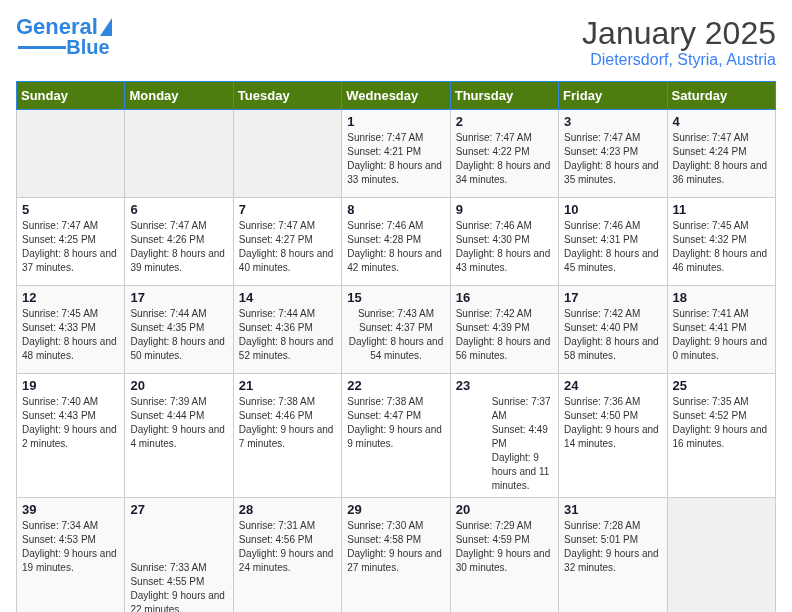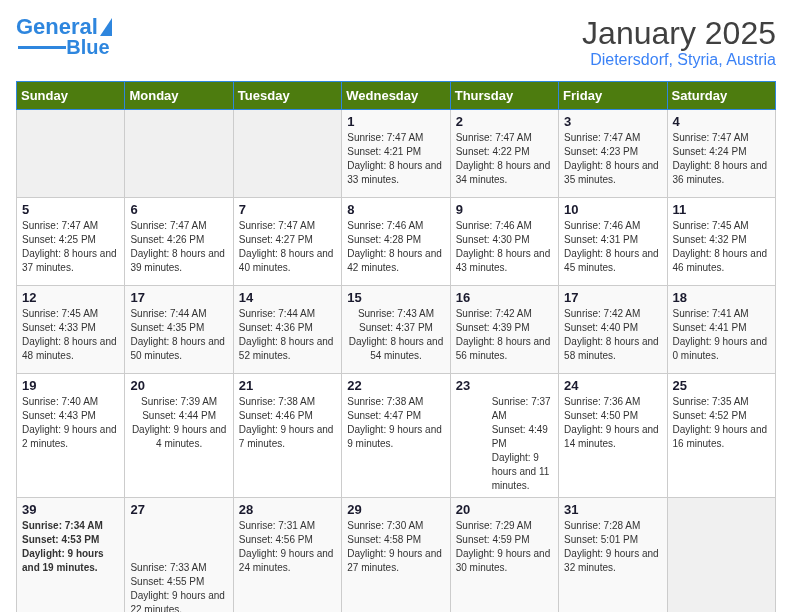--- a/index.html
+++ b/index.html
@@ -253,21 +253,21 @@
       </tr>
       <tr>
         <td>
           <div class="day-num">19</div>
           <div class="cell-text" style="white-space: pre-line;">Sunrise: 7:40 AM
 Sunset: 4:43 PM
 Daylight: 9 hours and 2 minutes.</div>
         </td>
         <td>
           <div class="day-num">20</div>
-          <div class="cell-text" style="white-space: pre-line; text-align: center;">Sunrise: 7:39 AM
+          <div class="cell-text" style="white-space: pre-line;">Sunrise: 7:39 AM
 Sunset: 4:44 PM
 Daylight: 9 hours and 4 minutes.</div>
         </td>
         <td>
           <div class="day-num">21</div>
           <div class="cell-text" style="white-space: pre-line;">Sunrise: 7:38 AM
 Sunset: 4:46 PM
 Daylight: 9 hours and 7 minutes.</div>
         </td>
         <td>
@@ -291,21 +291,21 @@
         <td>
           <div class="day-num">25</div>
           <div class="cell-text" style="white-space: pre-line;">Sunrise: 7:35 AM
 Sunset: 4:52 PM
 Daylight: 9 hours and 16 minutes.</div>
         </td>
       </tr>
       <tr>
         <td>
           <div class="day-num">39</div>
-          <div class="cell-text" style="white-space: pre-line; font-weight: bold;">Sunrise: 7:34 AM
+          <div class="cell-text" style="white-space: pre-line;">Sunrise: 7:34 AM
 Sunset: 4:53 PM
 Daylight: 9 hours and 19 minutes.</div>
         </td>
         <td>
           <div class="day-num">27</div>
           <div class="cell-text" style="white-space: pre-line; margin-top: 44px;">Sunrise: 7:33 AM
 Sunset: 4:55 PM
 Daylight: 9 hours and 22 minutes.</div>
         </td>
         <td>

